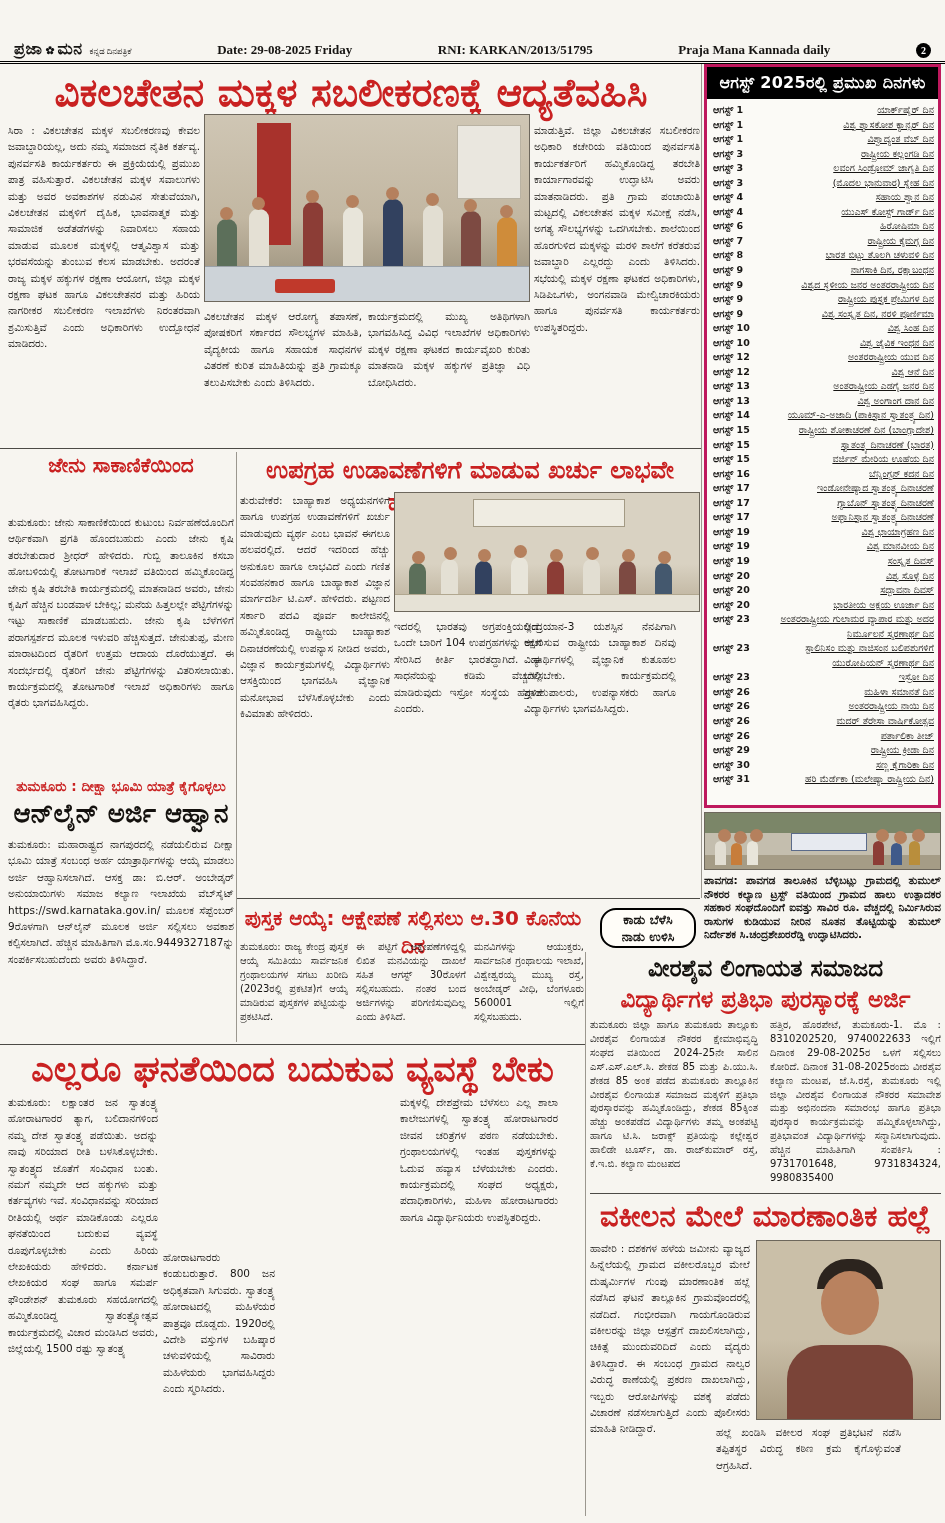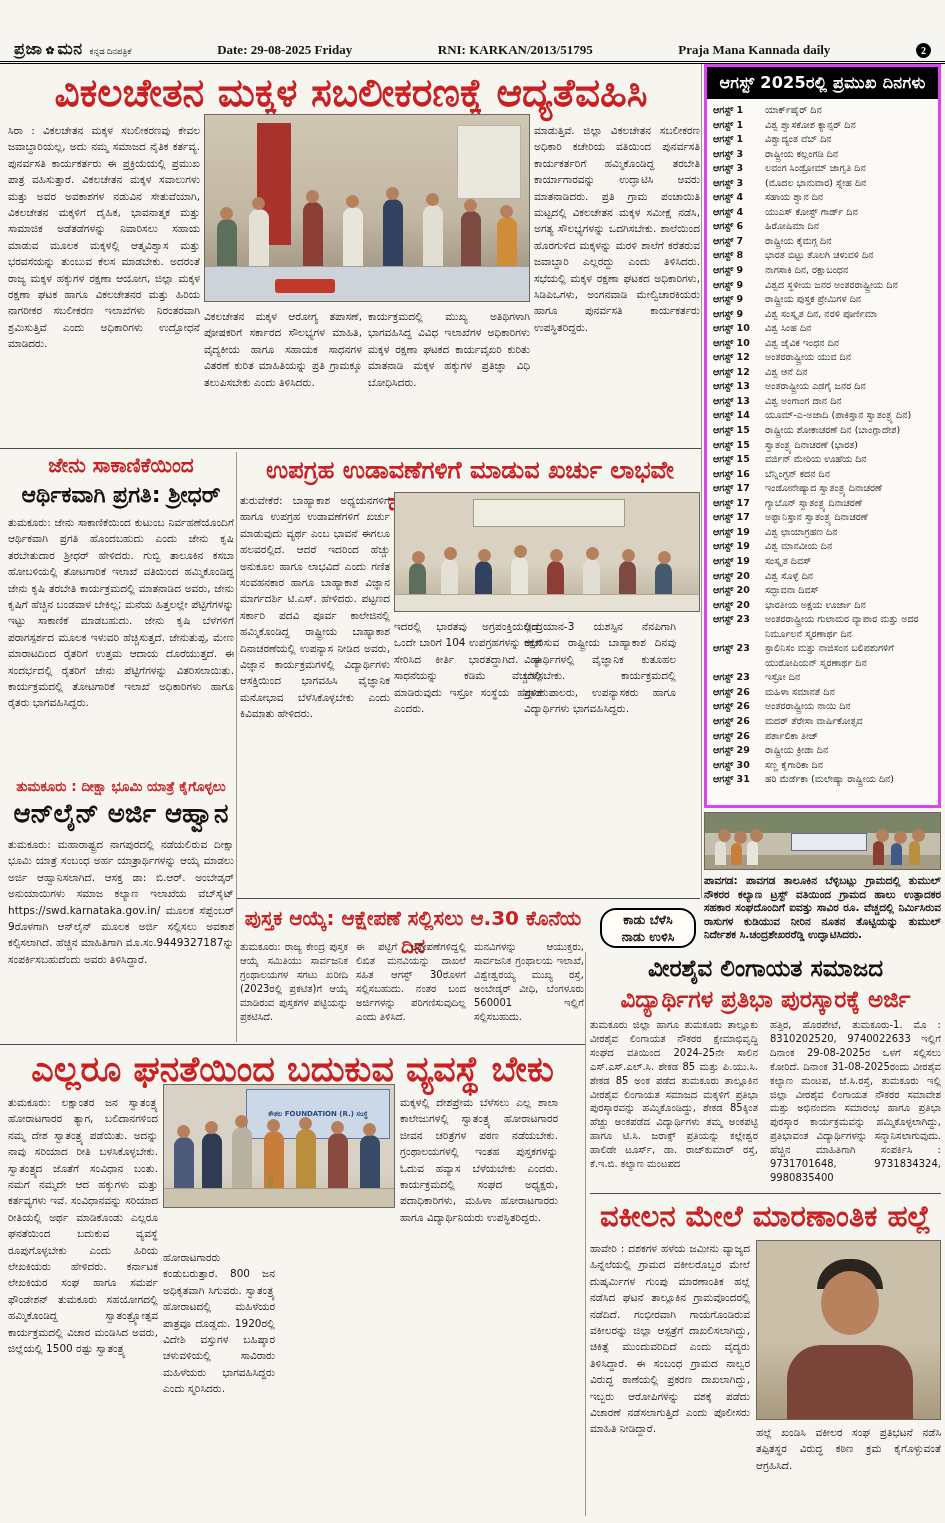--- a/index.html
+++ b/index.html
@@ -18,27 +18,27 @@
   .pagenum{width:15px;height:15px;border-radius:50%;background:#000;color:#fff;
            display:flex;align-items:center;justify-content:center;font-size:10px;font-weight:bold;}
   
   .h-red{color:#c92121;font-weight:bold;text-align:center;}
   .h-blk{color:#14110e;font-weight:bold;text-align:center;}
   
   .body{font-size:10.5px;line-height:16.4px;text-align:justify;overflow:hidden;}
   .body-sm{font-size:10px;line-height:13.9px;text-align:justify;overflow:hidden;}
   .caption{font-size:10.5px;line-height:13.6px;font-weight:bold;text-align:justify;overflow:hidden;}
   
-  .aug-box{border:3px solid #d946ef;background:#fbfaf6;box-sizing:border-box;overflow:hidden;}
+  .aug-box{border:3px solid #be185d;background:#fbfaf6;box-sizing:border-box;overflow:hidden;}
   .aug-title{background:#000;color:#fff;font-weight:bold;font-size:16px;text-align:center;
              padding:6px 2px 7px;letter-spacing:.3px;}
   .aug-list{padding:4px 4px 0 6px;}
   .aug-row{display:flex;font-size:9.5px;line-height:14.55px;}
   .aug-date{flex:none;width:52px;font-weight:bold;}
-  .aug-event{flex:1;text-align:left;}
+  .aug-event{flex:1;text-align:right;text-decoration:underline;}
   
   .hr{position:absolute;height:1px;background:#4c4a46;}
   .vr{position:absolute;width:1px;background:#9b978f;}
   
   .photo{position:absolute;border:1px solid #6d675c;box-sizing:border-box;overflow:hidden;}
   .fig{position:absolute;bottom:4px;width:20px;border-radius:9px 9px 0 0;}
   .fig:before{content:"";position:absolute;top:-12px;left:3px;width:13px;height:13px;
               border-radius:50%;background:#b5805d;}
   .kadu{border:2.5px solid #000;border-radius:16px;background:#fffdf8;
         display:flex;flex-direction:column;align-items:center;justify-content:center;
@@ -276,21 +276,20 @@
     <i class="fig" style="left:10px;height:24px;width:11px;background:#e2ded2;"></i>
     <i class="fig" style="left:26px;height:22px;width:11px;background:#c77d3b;"></i>
     <i class="fig" style="left:42px;height:24px;width:11px;background:#e8e5da;"></i>
     <i class="fig" style="left:168px;height:24px;width:11px;background:#8c3d36;"></i>
     <i class="fig" style="left:186px;height:22px;width:11px;background:#3f5a8a;"></i>
     <i class="fig" style="left:204px;height:24px;width:11px;background:#b98e3c;"></i>
   </div>
   <figcaption class="abs caption" style="left:704px;top:874px;width:237px;height:80px;">ಪಾವಗಡ: ಪಾವಗಡ ತಾಲೂಕಿನ ಬೆಳ್ಳಿಬಟ್ಲು ಗ್ರಾಮದಲ್ಲಿ ತುಮುಲ್ ನೌಕರರ ಕಲ್ಯಾಣ ಟ್ರಸ್ಟ್ ವತಿಯಿಂದ ಗ್ರಾಮದ ಹಾಲು ಉತ್ಪಾದಕರ ಸಹಕಾರ ಸಂಘದೊಂದಿಗೆ ಐವತ್ತು ಸಾವಿರ ರೂ. ವೆಚ್ಚದಲ್ಲಿ ನಿರ್ಮಿಸಿರುವ ರಾಸುಗಳ ಕುಡಿಯುವ ನೀರಿನ ನೂತನ ತೊಟ್ಟಿಯನ್ನು ತುಮುಲ್ ನಿರ್ದೇಶಕ ಸಿ.ಚಂದ್ರಶೇಖರರೆಡ್ಡಿ ಉದ್ಘಾಟಿಸಿದರು.</figcaption>
 
   <h2 class="abs h-red" style="left:8px;top:452px;width:226px;height:26px;font-size:20px;line-height:26px;margin:0;">ಜೇನು ಸಾಕಾಣಿಕೆಯಿಂದ</h2>
-  <h2 class="abs h-blk" style="left:8px;top:480px;width:226px;height:30px;font-size:22px;line-height:30px;margin:0;">ಆರ್ಥಿಕವಾಗಿ ಪ್ರಗತಿ: ಶ್ರೀಧರ್</h2>
   <div class="abs body" style="left:8px;top:514px;width:226px;height:258px;">ತುಮಕೂರು: ಜೇನು ಸಾಕಾಣಿಕೆಯಿಂದ ಕುಟುಂಬ ನಿರ್ವಹಣೆಯೊಂದಿಗೆ ಆರ್ಥಿಕವಾಗಿ ಪ್ರಗತಿ ಹೊಂದಬಹುದು ಎಂದು ಜೇನು ಕೃಷಿ ತರಬೇತುದಾರ ಶ್ರೀಧರ್ ಹೇಳಿದರು. ಗುಬ್ಬಿ ತಾಲೂಕಿನ ಕಸಬಾ ಹೋಬಳಿಯಲ್ಲಿ ತೋಟಗಾರಿಕೆ ಇಲಾಖೆ ವತಿಯಿಂದ ಹಮ್ಮಿಕೊಂಡಿದ್ದ ಜೇನು ಕೃಷಿ ತರಬೇತಿ ಕಾರ್ಯಕ್ರಮದಲ್ಲಿ ಮಾತನಾಡಿದ ಅವರು, ಜೇನು ಕೃಷಿಗೆ ಹೆಚ್ಚಿನ ಬಂಡವಾಳ ಬೇಕಿಲ್ಲ; ಮನೆಯ ಹಿತ್ತಲಲ್ಲೇ ಪೆಟ್ಟಿಗೆಗಳನ್ನು ಇಟ್ಟು ಸಾಕಾಣಿಕೆ ಮಾಡಬಹುದು. ಜೇನು ಕೃಷಿ ಬೆಳೆಗಳಿಗೆ ಪರಾಗಸ್ಪರ್ಶದ ಮೂಲಕ ಇಳುವರಿ ಹೆಚ್ಚಿಸುತ್ತದೆ. ಜೇನುತುಪ್ಪ, ಮೇಣ ಮಾರಾಟದಿಂದ ರೈತರಿಗೆ ಉತ್ತಮ ಆದಾಯ ದೊರೆಯುತ್ತದೆ. ಈ ಸಂದರ್ಭದಲ್ಲಿ ರೈತರಿಗೆ ಜೇನು ಪೆಟ್ಟಿಗೆಗಳನ್ನು ವಿತರಿಸಲಾಯಿತು. ಕಾರ್ಯಕ್ರಮದಲ್ಲಿ ತೋಟಗಾರಿಕೆ ಇಲಾಖೆ ಅಧಿಕಾರಿಗಳು ಹಾಗೂ ರೈತರು ಭಾಗವಹಿಸಿದ್ದರು.</div>
 
   <div class="abs h-red" style="left:8px;top:776px;width:226px;height:20px;font-size:13.5px;line-height:20px;">ತುಮಕೂರು : ದೀಕ್ಷಾ ಭೂಮಿ ಯಾತ್ರೆ ಕೈಗೊಳ್ಳಲು</div>
   <h2 class="abs h-blk" style="left:8px;top:796px;width:226px;height:34px;font-size:26px;line-height:34px;margin:0;">ಆನ್‌ಲೈನ್ ಅರ್ಜಿ ಆಹ್ವಾನ</h2>
   <div class="abs body" style="left:8px;top:836px;width:226px;height:206px;">ತುಮಕೂರು: ಮಹಾರಾಷ್ಟ್ರದ ನಾಗಪುರದಲ್ಲಿ ನಡೆಯಲಿರುವ ದೀಕ್ಷಾ ಭೂಮಿ ಯಾತ್ರೆ ಸಂಬಂಧ ಅರ್ಹ ಯಾತ್ರಾರ್ಥಿಗಳನ್ನು ಆಯ್ಕೆ ಮಾಡಲು ಅರ್ಜಿ ಆಹ್ವಾನಿಸಲಾಗಿದೆ. ಆಸಕ್ತ ಡಾ: ಬಿ.ಆರ್. ಅಂಬೇಡ್ಕರ್ ಅನುಯಾಯಿಗಳು ಸಮಾಜ ಕಲ್ಯಾಣ ಇಲಾಖೆಯ ವೆಬ್‌ಸೈಟ್ https://swd.karnataka.gov.in/ ಮೂಲಕ ಸೆಪ್ಟೆಂಬರ್ 9ರೊಳಗಾಗಿ ಆನ್‌ಲೈನ್ ಮೂಲಕ ಅರ್ಜಿ ಸಲ್ಲಿಸಲು ಅವಕಾಶ ಕಲ್ಪಿಸಲಾಗಿದೆ. ಹೆಚ್ಚಿನ ಮಾಹಿತಿಗಾಗಿ ಮೊ.ಸಂ.9449327187ನ್ನು ಸಂಪರ್ಕಿಸಬಹುದೆಂದು ಅವರು ತಿಳಿಸಿದ್ದಾರೆ.</div>
 
   <div class="vr" style="left:236px;top:452px;height:590px;"></div>
   <div class="vr" style="left:701px;top:64px;height:834px;"></div>
 
   <h2 class="abs h-red" style="left:240px;top:454px;width:460px;height:34px;font-size:24px;line-height:32px;margin:0;">ಉಪಗ್ರಹ ಉಡಾವಣೆಗಳಿಗೆ ಮಾಡುವ ಖರ್ಚು ಲಾಭವೇ ಹೊರತು, ವ್ಯರ್ಥವಲ್ಲ</h2>
@@ -327,34 +326,22 @@
   <div class="abs body-sm" style="left:770px;top:1018px;width:171px;height:172px;">ಹತ್ತಿರ, ಹೊರಪೇಟೆ, ತುಮಕೂರು-1. ಮೊ : 8310202520, 9740022633 ಇಲ್ಲಿಗೆ ದಿನಾಂಕ 29-08-2025ರ ಒಳಗೆ ಸಲ್ಲಿಸಲು ಕೋರಿದೆ. ದಿನಾಂಕ 31-08-2025ರಂದು ವೀರಶೈವ ಕಲ್ಯಾಣ ಮಂಟಪ, ಜೆ.ಸಿ.ರಸ್ತೆ, ತುಮಕೂರು ಇಲ್ಲಿ ಜಿಲ್ಲಾ ವೀರಶೈವ ಲಿಂಗಾಯತ ನೌಕರರ ಸಮಾವೇಶ ಮತ್ತು ಅಭಿನಂದನಾ ಸಮಾರಂಭ ಹಾಗೂ ಪ್ರತಿಭಾ ಪುರಸ್ಕಾರ ಕಾರ್ಯಕ್ರಮವನ್ನು ಹಮ್ಮಿಕೊಳ್ಳಲಾಗಿದ್ದು, ಪ್ರತಿಭಾವಂತ ವಿದ್ಯಾರ್ಥಿಗಳನ್ನು ಸನ್ಮಾನಿಸಲಾಗುವುದು. ಹೆಚ್ಚಿನ ಮಾಹಿತಿಗಾಗಿ ಸಂಪರ್ಕಿಸಿ : 9731701648, 9731834324, 9980835400</div>
   <div class="hr" style="left:590px;top:1193px;width:351px;"></div>
 
   <h2 class="abs h-red" style="left:590px;top:1198px;width:351px;height:36px;font-size:29px;line-height:36px;margin:0;">ವಕೀಲನ ಮೇಲೆ ಮಾರಣಾಂತಿಕ ಹಲ್ಲೆ</h2>
   <div class="abs body" style="left:590px;top:1240px;width:160px;height:276px;">ಹಾವೇರಿ : ದಶಕಗಳ ಹಳೆಯ ಜಮೀನು ವ್ಯಾಜ್ಯದ ಹಿನ್ನೆಲೆಯಲ್ಲಿ ಗ್ರಾಮದ ವಕೀಲರೊಬ್ಬರ ಮೇಲೆ ದುಷ್ಕರ್ಮಿಗಳ ಗುಂಪು ಮಾರಣಾಂತಿಕ ಹಲ್ಲೆ ನಡೆಸಿದ ಘಟನೆ ತಾಲ್ಲೂಕಿನ ಗ್ರಾಮವೊಂದರಲ್ಲಿ ನಡೆದಿದೆ. ಗಂಭೀರವಾಗಿ ಗಾಯಗೊಂಡಿರುವ ವಕೀಲರನ್ನು ಜಿಲ್ಲಾ ಆಸ್ಪತ್ರೆಗೆ ದಾಖಲಿಸಲಾಗಿದ್ದು, ಚಿಕಿತ್ಸೆ ಮುಂದುವರಿದಿದೆ ಎಂದು ವೈದ್ಯರು ತಿಳಿಸಿದ್ದಾರೆ. ಈ ಸಂಬಂಧ ಗ್ರಾಮದ ನಾಲ್ವರ ವಿರುದ್ಧ ಠಾಣೆಯಲ್ಲಿ ಪ್ರಕರಣ ದಾಖಲಾಗಿದ್ದು, ಇಬ್ಬರು ಆರೋಪಿಗಳನ್ನು ವಶಕ್ಕೆ ಪಡೆದು ವಿಚಾರಣೆ ನಡೆಸಲಾಗುತ್ತಿದೆ ಎಂದು ಪೊಲೀಸರು ಮಾಹಿತಿ ನೀಡಿದ್ದಾರೆ.</div>
   <div class="photo" style="left:756px;top:1240px;width:185px;height:180px;background:linear-gradient(180deg,#cabfa8 0 55%,#a89a80 100%);">
     <div class="abs" style="left:60px;top:18px;width:66px;height:30px;border-radius:30px 30px 0 0;background:#2c241e;"></div>
     <div class="abs" style="left:64px;top:30px;width:58px;height:64px;border-radius:50%;background:#b9825f;"></div>
     <div class="abs" style="left:30px;bottom:0;width:126px;height:74px;border-radius:34px 34px 0 0;background:#7a4438;"></div>
   </div>
-  <div class="abs body" style="left:756px;top:1424px;width:185px;height:92px;">ಹಲ್ಲೆ ಖಂಡಿಸಿ ವಕೀಲರ ಸಂಘ ಪ್ರತಿಭಟನೆ ನಡೆಸಿ ತಪ್ಪಿತಸ್ಥರ ವಿರುದ್ಧ ಕಠಿಣ ಕ್ರಮ ಕೈಗೊಳ್ಳುವಂತೆ ಆಗ್ರಹಿಸಿದೆ.</div>
+  <div class="abs body" style="left:716px;top:1424px;width:185px;height:92px;">ಹಲ್ಲೆ ಖಂಡಿಸಿ ವಕೀಲರ ಸಂಘ ಪ್ರತಿಭಟನೆ ನಡೆಸಿ ತಪ್ಪಿತಸ್ಥರ ವಿರುದ್ಧ ಕಠಿಣ ಕ್ರಮ ಕೈಗೊಳ್ಳುವಂತೆ ಆಗ್ರಹಿಸಿದೆ.</div>
 
   <div class="hr" style="left:0;top:1044px;width:585px;"></div>
   <div class="vr" style="left:585px;top:952px;height:564px;"></div>
   <h1 class="abs h-red" style="left:0;top:1048px;width:585px;height:42px;font-size:35px;line-height:42px;margin:0;">ಎಲ್ಲರೂ ಘನತೆಯಿಂದ ಬದುಕುವ ವ್ಯವಸ್ಥೆ ಬೇಕು</h1>
   <div class="abs body" style="left:8px;top:1094px;width:150px;height:422px;">ತುಮಕೂರು: ಲಕ್ಷಾಂತರ ಜನ ಸ್ವಾತಂತ್ರ್ಯ ಹೋರಾಟಗಾರರ ತ್ಯಾಗ, ಬಲಿದಾನಗಳಿಂದ ನಮ್ಮ ದೇಶ ಸ್ವಾತಂತ್ರ್ಯ ಪಡೆಯಿತು. ಅದನ್ನು ನಾವು ಸರಿಯಾದ ರೀತಿ ಬಳಸಿಕೊಳ್ಳಬೇಕು. ಸ್ವಾತಂತ್ರ್ಯದ ಜೊತೆಗೆ ಸಂವಿಧಾನ ಬಂತು. ನಮಗೆ ನಮ್ಮದೇ ಆದ ಹಕ್ಕುಗಳು ಮತ್ತು ಕರ್ತವ್ಯಗಳು ಇವೆ. ಸಂವಿಧಾನವನ್ನು ಸರಿಯಾದ ರೀತಿಯಲ್ಲಿ ಅರ್ಥ ಮಾಡಿಕೊಂಡು ಎಲ್ಲರೂ ಘನತೆಯಿಂದ ಬದುಕುವ ವ್ಯವಸ್ಥೆ ರೂಪುಗೊಳ್ಳಬೇಕು ಎಂದು ಹಿರಿಯ ಲೇಖಕಿಯರು ಹೇಳಿದರು. ಕರ್ನಾಟಕ ಲೇಖಕಿಯರ ಸಂಘ ಹಾಗೂ ಸಮರ್ಪ ಫೌಂಡೇಶನ್ ತುಮಕೂರು ಸಹಯೋಗದಲ್ಲಿ ಹಮ್ಮಿಕೊಂಡಿದ್ದ ಸ್ವಾತಂತ್ರ್ಯೋತ್ಸವ ಕಾರ್ಯಕ್ರಮದಲ್ಲಿ ವಿಚಾರ ಮಂಡಿಸಿದ ಅವರು, ಜಿಲ್ಲೆಯಲ್ಲಿ 1500 ರಷ್ಟು ಸ್ವಾತಂತ್ರ್ಯ</div>
-  <div class="photo" style="left:163px;top:1084px;width:232px;height:124px;background:linear-gradient(180deg,#d8d2c6 0 70%,#c9c0ae 100%);">
-    <div class="banner" style="right:4px;top:4px;width:142px;height:48px;background:#ccd8e8;border:1px solid #5b79a6;color:#274a7d;font-size:7px;font-weight:bold;text-align:center;">ಕೌಶಲ FOUNDATION (R.) ಸಂಸ್ಥೆ</div>
-    <i class="fig" style="left:10px;height:66px;background:#4a5a78;"></i>
-    <i class="fig" style="left:38px;height:70px;background:#2f3b52;"></i>
-    <i class="fig" style="left:68px;height:76px;background:#b7b29f;"></i>
-    <i class="fig" style="left:100px;height:72px;background:#c77d3b;"></i>
-    <i class="fig" style="left:132px;height:74px;background:#b98e3c;"></i>
-    <i class="fig" style="left:164px;height:70px;background:#8a4b3f;"></i>
-    <i class="fig" style="left:196px;height:68px;background:#384a66;"></i>
-    <div class="abs" style="left:104px;bottom:6px;width:5px;height:26px;background:#a8842f;"></div>
-    <div class="abs" style="left:0;right:0;bottom:0;height:18px;background:#cdc4b0;border-top:1px solid #a79d87;"></div>
-  </div>
   <div class="abs body" style="left:163px;top:1214px;width:112px;height:302px;margin-top:35px;">ಹೋರಾಟಗಾರರು ಕಂಡುಬರುತ್ತಾರೆ. 800 ಜನ ಅಧಿಕೃತವಾಗಿ ಸಿಗುವರು. ಸ್ವಾತಂತ್ರ್ಯ ಹೋರಾಟದಲ್ಲಿ ಮಹಿಳೆಯರ ಪಾತ್ರವೂ ದೊಡ್ಡದು. 1920ರಲ್ಲಿ ವಿದೇಶಿ ವಸ್ತುಗಳ ಬಹಿಷ್ಕಾರ ಚಳುವಳಿಯಲ್ಲಿ ಸಾವಿರಾರು ಮಹಿಳೆಯರು ಭಾಗವಹಿಸಿದ್ದರು ಎಂದು ಸ್ಮರಿಸಿದರು.</div>
   <div class="abs body" style="left:400px;top:1094px;width:158px;height:422px;">ಮಕ್ಕಳಲ್ಲಿ ದೇಶಪ್ರೇಮ ಬೆಳೆಸಲು ಎಲ್ಲ ಶಾಲಾ ಕಾಲೇಜುಗಳಲ್ಲಿ ಸ್ವಾತಂತ್ರ್ಯ ಹೋರಾಟಗಾರರ ಜೀವನ ಚರಿತ್ರೆಗಳ ಪಠಣ ನಡೆಯಬೇಕು. ಗ್ರಂಥಾಲಯಗಳಲ್ಲಿ ಇಂತಹ ಪುಸ್ತಕಗಳನ್ನು ಓದುವ ಹವ್ಯಾಸ ಬೆಳೆಯಬೇಕು ಎಂದರು. ಕಾರ್ಯಕ್ರಮದಲ್ಲಿ ಸಂಘದ ಅಧ್ಯಕ್ಷರು, ಪದಾಧಿಕಾರಿಗಳು, ಮಹಿಳಾ ಹೋರಾಟಗಾರರು ಹಾಗೂ ವಿದ್ಯಾರ್ಥಿನಿಯರು ಉಪಸ್ಥಿತರಿದ್ದರು.</div>
 
 </div>
 
 </body></html>

